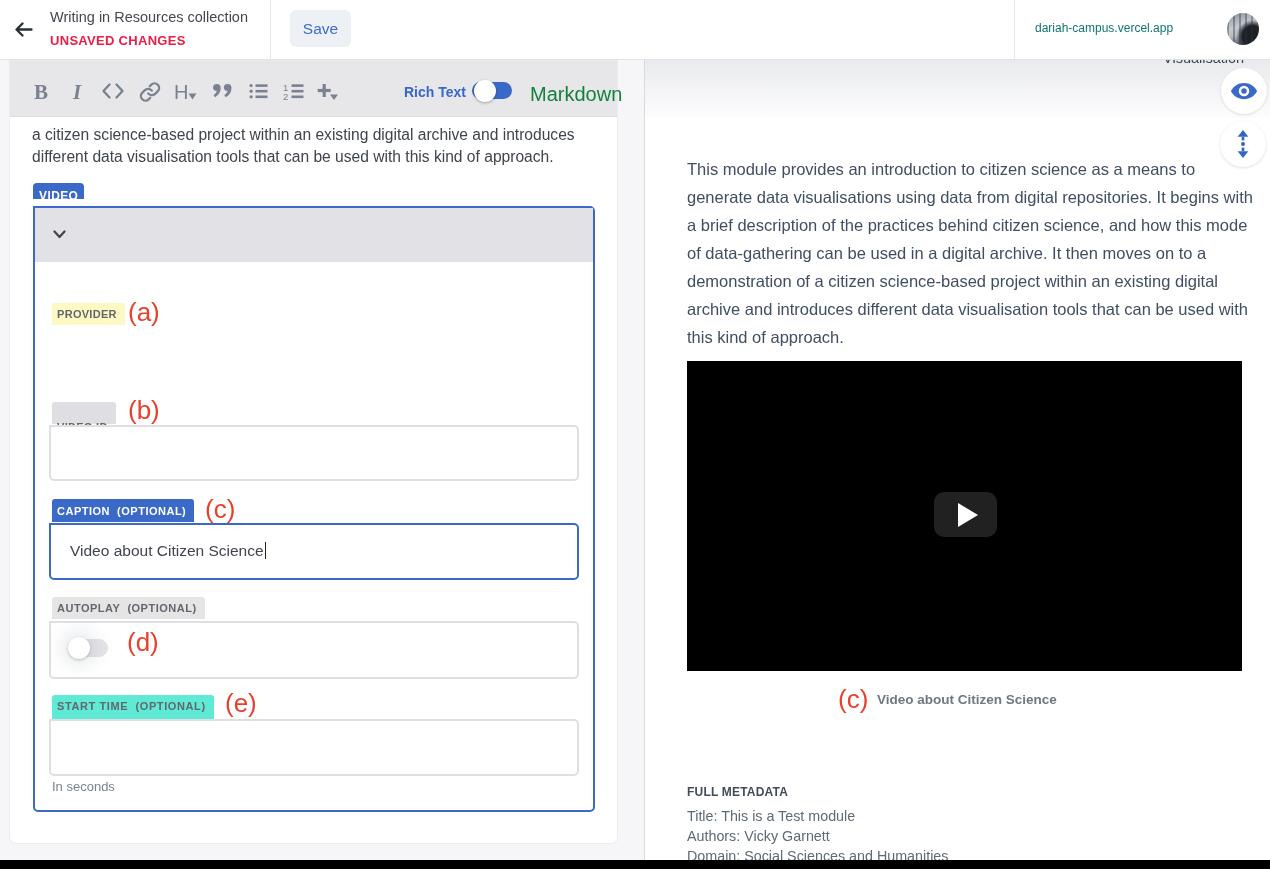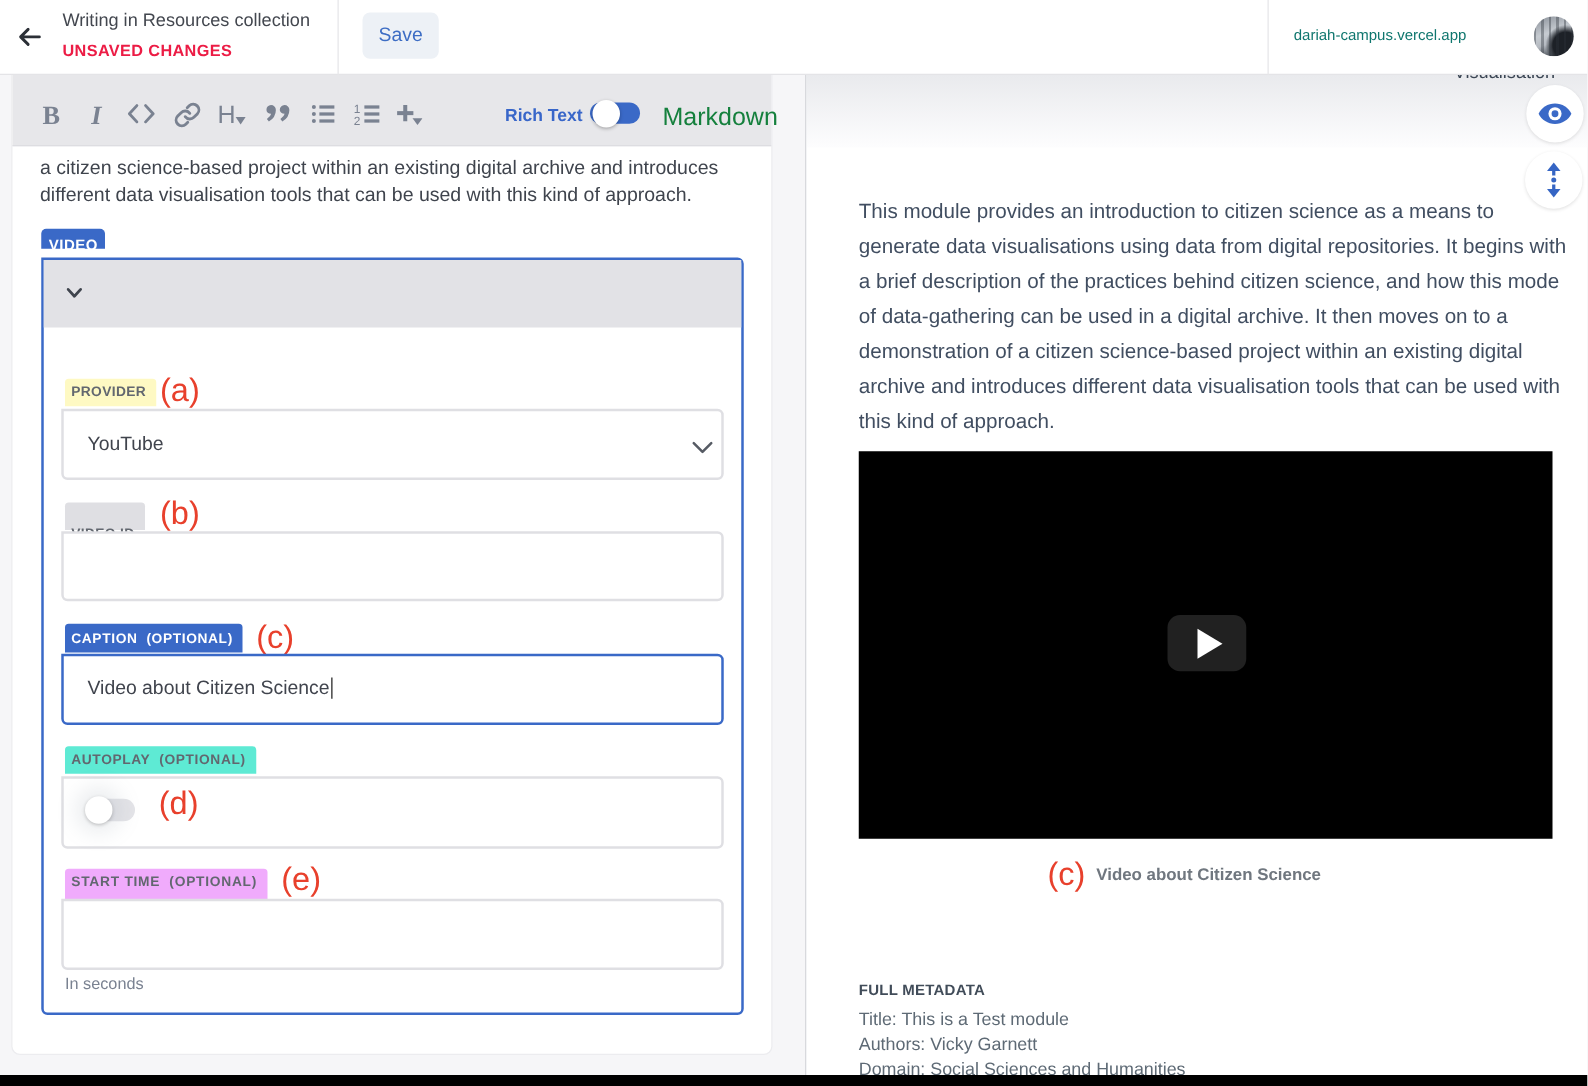--- a/index.html
+++ b/index.html
@@ -133,45 +133,39 @@
 <div class="abs" style="left:33px; top:206px; width:562px; height:606px; background:#fff; border:2px solid #3a69c7; border-radius:0 5px 5px 5px; z-index:4;">
 
   <div class="abs" style="left:0; top:0; width:558px; height:54px; background:#e2e2e6;">
     <svg width="13" height="9" viewBox="0 0 13 9" style="position:absolute; left:18px; top:22px;">
       <path d="M1.5 1.5 L6.5 7 L11.5 1.5" stroke="#3f444d" stroke-width="2.2" fill="none" stroke-linecap="round" stroke-linejoin="round"></path>
     </svg>
   </div>
 
   <div class="abs" style="left:17px; top:95px; height:22px; background:#fef9c3; color:#62676f; font-size:11px; font-weight:bold; letter-spacing:0.3px; padding:5px 8px 0 5px; border-radius:3px 3px 0 0;">PROVIDER</div>
   <div class="abs" style="left:93px; top:89px; font-size:26px; color:#e8402c;">(a)</div>
-  <div class="abs" style="left:14px; top:119px; width:530px; height:57px; background:#fff; border:2px solid #dfdfe3; border-radius:0 5px 5px 5px;">
-    <div class="abs" style="left:19px; top:18px; font-size:15.5px; color:#40444d;">YouTube</div>
-    <svg width="18" height="12" viewBox="0 0 18 12" style="position:absolute; right:6px; top:23px;">
-      <path d="M2 2.5 L9 9.5 L16 2.5" stroke="#565b64" stroke-width="2" fill="none" stroke-linecap="round" stroke-linejoin="round"></path>
-    </svg>
-  </div>
 
   <div class="abs" style="left:17px; top:194px; height:22px; background:#dfdfe3; color:#62676f; font-size:11px; font-weight:bold; letter-spacing:0.3px; padding:19px 8px 0 5px; border-radius:3px 3px 0 0;">VIDEO ID</div>
   <div class="abs" style="left:93px; top:187px; font-size:26px; color:#e8402c;">(b)</div>
   <div class="abs" style="left:14px; top:217px; width:530px; height:56px; background:#fff; border:2px solid #dfdfe3; border-radius:0 5px 5px 5px;"></div>
 
   <div class="abs" style="left:17px; top:291px; height:23px; background:#3a69c7; color:#fff; font-size:11px; font-weight:bold; letter-spacing:0.5px; padding:6px 8px 0 5px; border-radius:3px 3px 0 0;">CAPTION&nbsp; (OPTIONAL)</div>
   <div class="abs" style="left:170px; top:286px; font-size:26px; color:#e8402c;">(c)</div>
   <div class="abs" style="left:14px; top:315px; width:530px; height:57px; background:#fff; border:2px solid #3a69c7; border-radius:0 5px 5px 5px;">
     <div class="abs" style="left:19px; top:17px; font-size:15.5px; color:#40444d;">Video about Citizen Science<span style="border-left:1.5px solid #222; margin-left:1px;"></span></div>
   </div>
 
-  <div class="abs" style="left:17px; top:389px; height:22px; background:#5eead4; color:#62676f; font-size:11px; font-weight:bold; letter-spacing:0.5px; padding:5px 8px 0 5px; border-radius:3px 3px 0 0;">AUTOPLAY&nbsp; (OPTIONAL)</div>
+  <div class="abs" style="left:17px; top:389px; height:22px; background:#e5e5e5; color:#62676f; font-size:11px; font-weight:bold; letter-spacing:0.5px; padding:5px 8px 0 5px; border-radius:3px 3px 0 0;">AUTOPLAY&nbsp; (OPTIONAL)</div>
   <div class="abs" style="left:14px; top:413px; width:530px; height:58px; background:#fff; border:2px solid #dfdfe3; border-radius:0 5px 5px 5px;">
     <div class="abs" style="left:24px; top:15.5px; width:33px; height:18px; background:#e4e4e8; border-radius:9px;"></div>
     <div class="abs" style="left:17px; top:14px; width:22px; height:22px; background:#fff; border-radius:50%; box-shadow:0 1px 3px rgba(0,0,0,0.22), 0 0 16px 8px rgba(130,138,155,0.15);"></div>
     <div class="abs" style="left:76px; top:4px; font-size:26px; color:#e8402c;">(d)</div>
   </div>
 
-  <div class="abs" style="left:17px; top:487px; height:34px; background:#f0abfc; color:#62676f; font-size:11px; font-weight:bold; letter-spacing:0.6px; padding:5px 8px 0 5px; border-radius:3px 3px 0 0;">START TIME&nbsp; (OPTIONAL)</div>
+  <div class="abs" style="left:17px; top:487px; height:34px; background:#5eead4; color:#62676f; font-size:11px; font-weight:bold; letter-spacing:0.6px; padding:5px 8px 0 5px; border-radius:3px 3px 0 0;">START TIME&nbsp; (OPTIONAL)</div>
   <div class="abs" style="left:190px; top:480px; font-size:26px; color:#e8402c;">(e)</div>
   <div class="abs" style="left:14px; top:511px; width:530px; height:57px; background:#fff; border:2px solid #dfdfe3; border-radius:0 5px 5px 5px;"></div>
   <div class="abs" style="left:17px; top:571px; font-size:13px; color:#7a8291;">In seconds</div>
 </div>
 
 <div class="abs" style="left:0; top:0; width:1270px; height:60px; background:#ffffff; border-bottom:1px solid #e4e4e7; z-index:10;">
   <svg width="18" height="15" viewBox="0 0 18 15" style="position:absolute; left:15px; top:22px;">
     <path d="M7.5 1.5 L1.5 7.5 L7.5 13.5 M2 7.5 L16.5 7.5" stroke="#2b2f36" stroke-width="2.3" fill="none" stroke-linecap="round" stroke-linejoin="round"></path>
   </svg>
   <div class="abs" style="left:50px; top:9px; font-size:14.5px; color:#43474f;">Writing in Resources collection</div>

